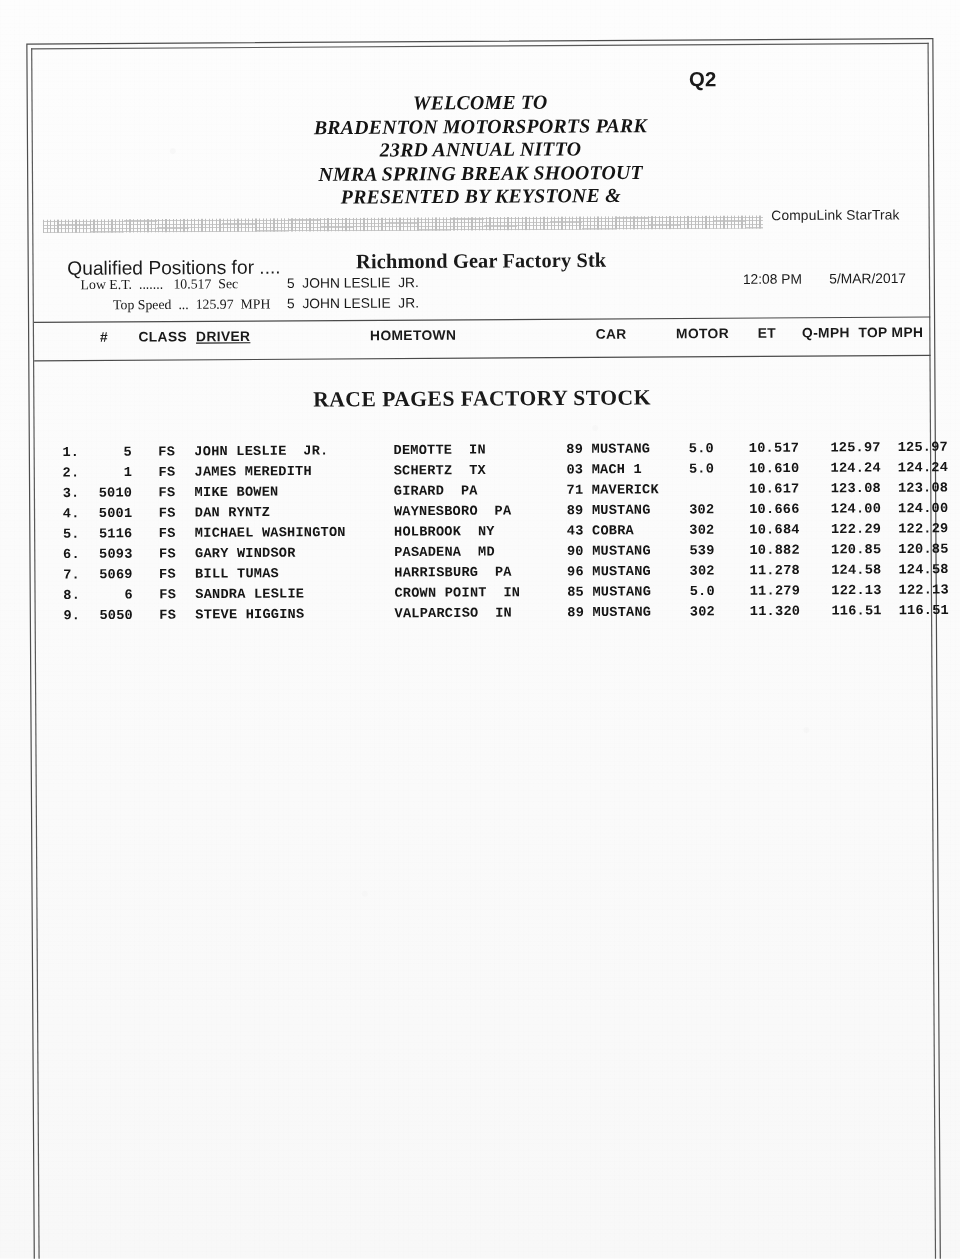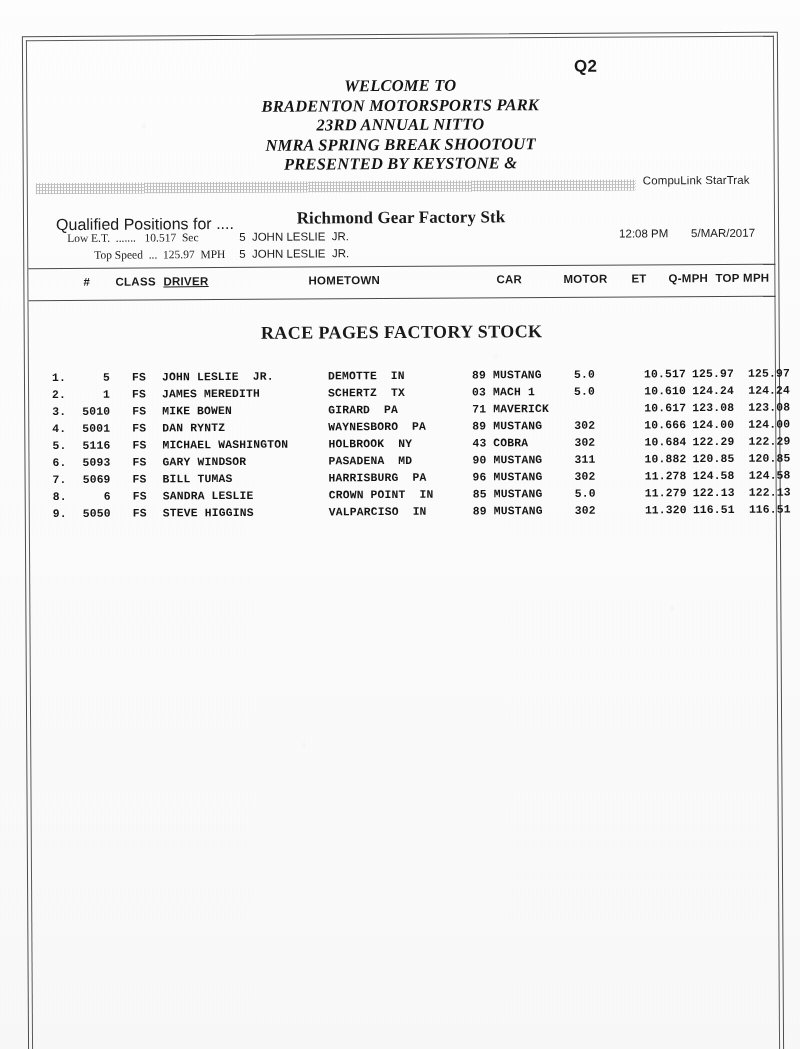--- a/index.html
+++ b/index.html
@@ -196,21 +196,21 @@
   }
   .row { position: relative; height: 17.05px; white-space: pre; }
   .row span { position: absolute; white-space: pre; }
   .c-pos      { left: 0px;   width: 26px; text-align: right; }
   .c-carno    { left: 32px;  width: 38px; text-align: right; }
   .c-class    { left: 92px; }
   .c-driver   { left: 122px; }
   .c-hometown { left: 288px; }
   .c-car      { left: 432px; }
   .c-motor    { left: 534px; }
-  .c-et       { left: 604px; width: 42px; text-align: right; }
+  .c-et       { left: 584px; width: 42px; text-align: right; }
   .c-qmph     { left: 650px; width: 44px; text-align: right; }
   .c-topmph   { left: 706px; width: 44px; text-align: right; }
 </style>
 </head>
 <body>
 
 <div id="sheet"></div>
 <div id="grain"></div>
 
 <div id="page">
@@ -259,19 +259,19 @@
   </div>
 
   <div id="section-title">RACE PAGES FACTORY STOCK</div>
 
   <div id="results">
       <div class="row"><span class="c-pos">1.</span><span class="c-carno">5</span><span class="c-class">FS</span><span class="c-driver">JOHN LESLIE  JR.</span><span class="c-hometown">DEMOTTE  IN</span><span class="c-car">89 MUSTANG</span><span class="c-motor">5.0</span><span class="c-et">10.517</span><span class="c-qmph">125.97</span><span class="c-topmph">125.97</span></div>
       <div class="row"><span class="c-pos">2.</span><span class="c-carno">1</span><span class="c-class">FS</span><span class="c-driver">JAMES MEREDITH</span><span class="c-hometown">SCHERTZ  TX</span><span class="c-car">03 MACH 1</span><span class="c-motor">5.0</span><span class="c-et">10.610</span><span class="c-qmph">124.24</span><span class="c-topmph">124.24</span></div>
       <div class="row"><span class="c-pos">3.</span><span class="c-carno">5010</span><span class="c-class">FS</span><span class="c-driver">MIKE BOWEN</span><span class="c-hometown">GIRARD  PA</span><span class="c-car">71 MAVERICK</span><span class="c-motor"></span><span class="c-et">10.617</span><span class="c-qmph">123.08</span><span class="c-topmph">123.08</span></div>
       <div class="row"><span class="c-pos">4.</span><span class="c-carno">5001</span><span class="c-class">FS</span><span class="c-driver">DAN RYNTZ</span><span class="c-hometown">WAYNESBORO  PA</span><span class="c-car">89 MUSTANG</span><span class="c-motor">302</span><span class="c-et">10.666</span><span class="c-qmph">124.00</span><span class="c-topmph">124.00</span></div>
       <div class="row"><span class="c-pos">5.</span><span class="c-carno">5116</span><span class="c-class">FS</span><span class="c-driver">MICHAEL WASHINGTON</span><span class="c-hometown">HOLBROOK  NY</span><span class="c-car">43 COBRA</span><span class="c-motor">302</span><span class="c-et">10.684</span><span class="c-qmph">122.29</span><span class="c-topmph">122.29</span></div>
-      <div class="row"><span class="c-pos">6.</span><span class="c-carno">5093</span><span class="c-class">FS</span><span class="c-driver">GARY WINDSOR</span><span class="c-hometown">PASADENA  MD</span><span class="c-car">90 MUSTANG</span><span class="c-motor">311</span><span class="c-et">10.882</span><span class="c-qmph">120.85</span><span class="c-topmph">120.85</span></div>
+      <div class="row"><span class="c-pos">6.</span><span class="c-carno">5093</span><span class="c-class">FS</span><span class="c-driver">GARY WINDSOR</span><span class="c-hometown">PASADENA  MD</span><span class="c-car">90 MUSTANG</span><span class="c-motor">539</span><span class="c-et">10.882</span><span class="c-qmph">120.85</span><span class="c-topmph">120.85</span></div>
       <div class="row"><span class="c-pos">7.</span><span class="c-carno">5069</span><span class="c-class">FS</span><span class="c-driver">BILL TUMAS</span><span class="c-hometown">HARRISBURG  PA</span><span class="c-car">96 MUSTANG</span><span class="c-motor">302</span><span class="c-et">11.278</span><span class="c-qmph">124.58</span><span class="c-topmph">124.58</span></div>
       <div class="row"><span class="c-pos">8.</span><span class="c-carno">6</span><span class="c-class">FS</span><span class="c-driver">SANDRA LESLIE</span><span class="c-hometown">CROWN POINT  IN</span><span class="c-car">85 MUSTANG</span><span class="c-motor">5.0</span><span class="c-et">11.279</span><span class="c-qmph">122.13</span><span class="c-topmph">122.13</span></div>
       <div class="row"><span class="c-pos">9.</span><span class="c-carno">5050</span><span class="c-class">FS</span><span class="c-driver">STEVE HIGGINS</span><span class="c-hometown">VALPARCISO  IN</span><span class="c-car">89 MUSTANG</span><span class="c-motor">302</span><span class="c-et">11.320</span><span class="c-qmph">116.51</span><span class="c-topmph">116.51</span></div>
     </div>
 
 </div>
 
 </body></html>

